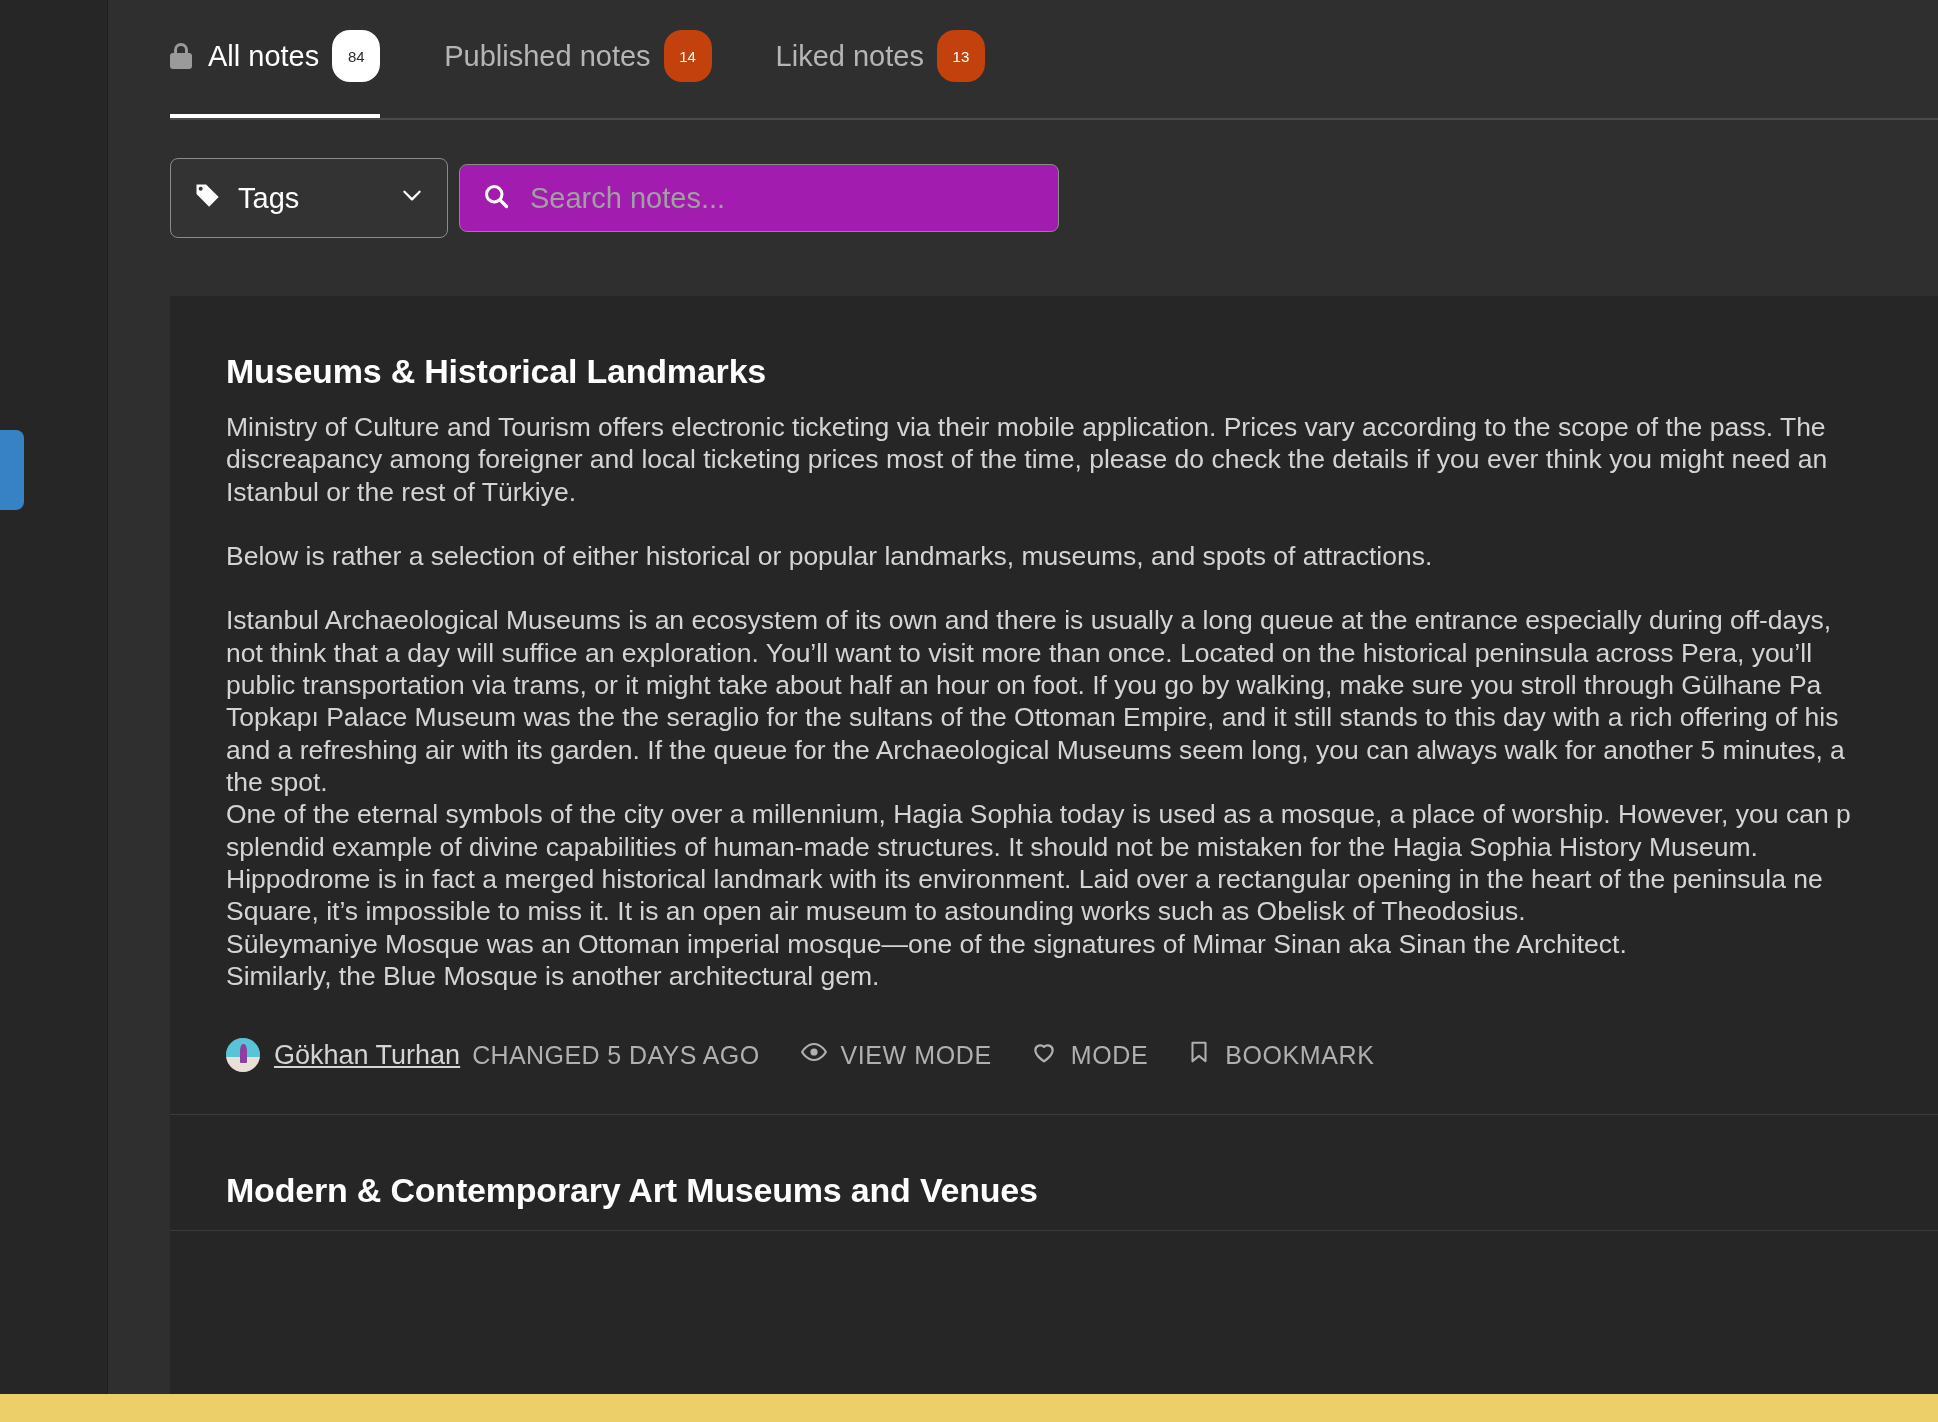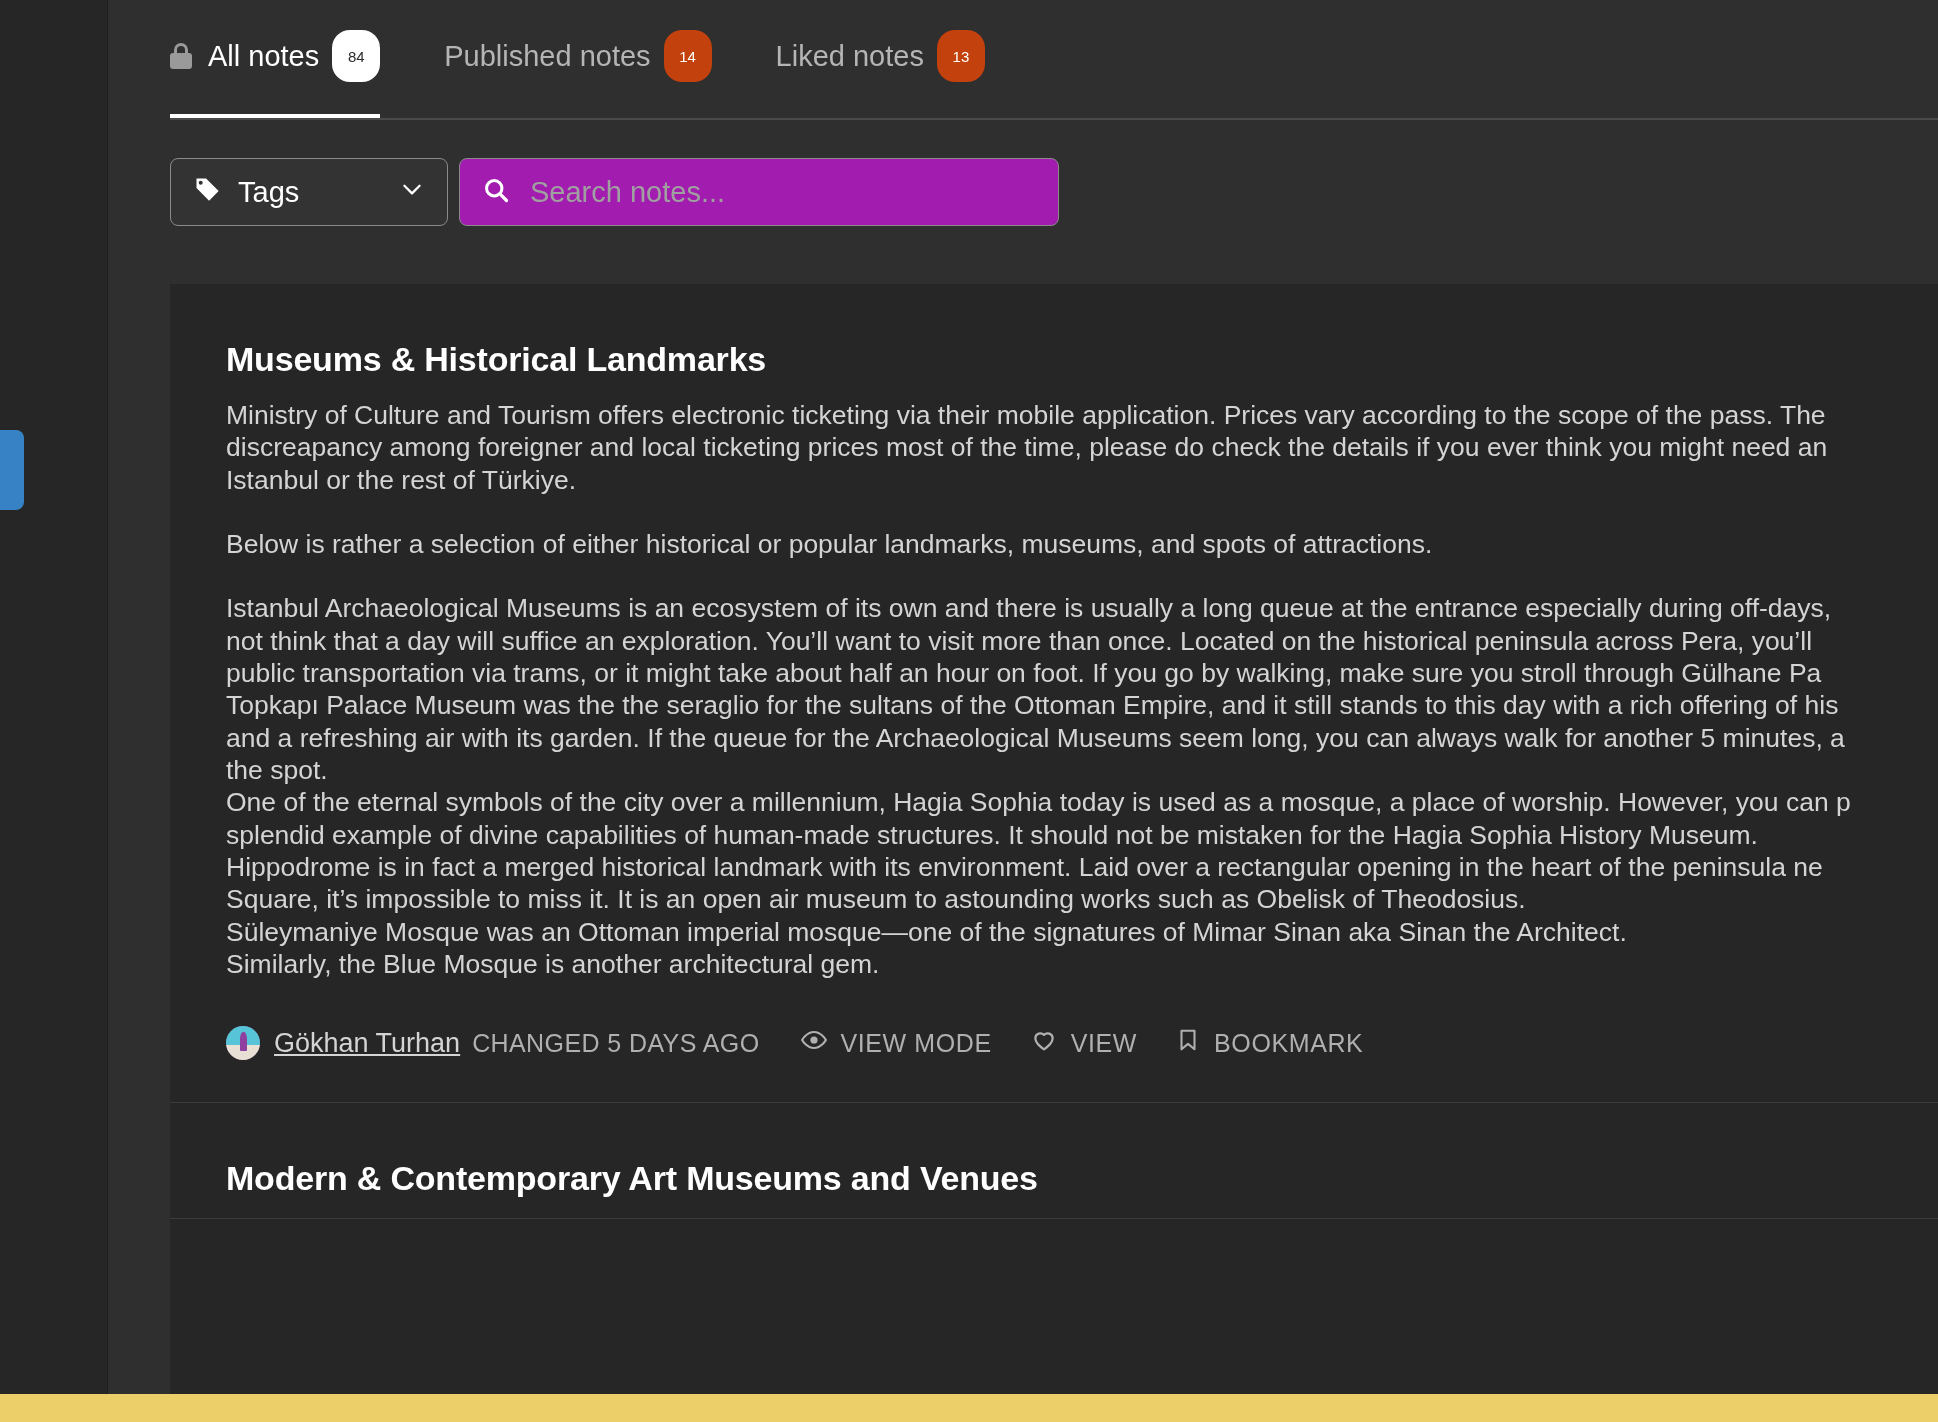--- a/index.html
+++ b/index.html
@@ -129,21 +129,21 @@
     display: flex;
     align-items: center;
     gap: 11px;
     padding: 38px 0 0 62px;
   }
   .tags-button {
     display: flex;
     align-items: center;
     gap: 17px;
     width: 278px;
-    height: 68px;
+    height: 80px;
     padding: 0 22px;
     background: #333333;
     border: 1.5px solid #8a8a8a;
     border-radius: 8px;
     color: #ffffff;
     font-size: 29px;
     cursor: pointer;
     font-family: "Liberation Sans", sans-serif;
   }
   .tag-icon { flex: 0 0 auto; }
@@ -374,21 +374,21 @@
             </span>
             <span>VIEW MODE</span>
           </button>
 
           <button class="footer-action">
             <span>
               <svg width="28" height="28" viewBox="0 0 24 24">
                 <path d="M12 20s-7.4-4.7-7.4-9.6A4.3 4.3 0 0 1 12 7.6a4.3 4.3 0 0 1 7.4 2.8C19.4 15.3 12 20 12 20z" fill="none" stroke="#b0b0b0" stroke-width="1.9" stroke-linejoin="round"></path>
               </svg>
             </span>
-            <span>VIEW</span>
+            <span>MODE</span>
           </button>
 
           <button class="footer-action">
             <span>
               <svg width="26" height="26" viewBox="0 0 24 24">
                 <path d="M6 3.4h12v17.2L12 15.6 6 20.6V3.4z" fill="none" stroke="#b0b0b0" stroke-width="1.9" stroke-linejoin="round"></path>
               </svg>
             </span>
             <span>BOOKMARK</span>
           </button>

